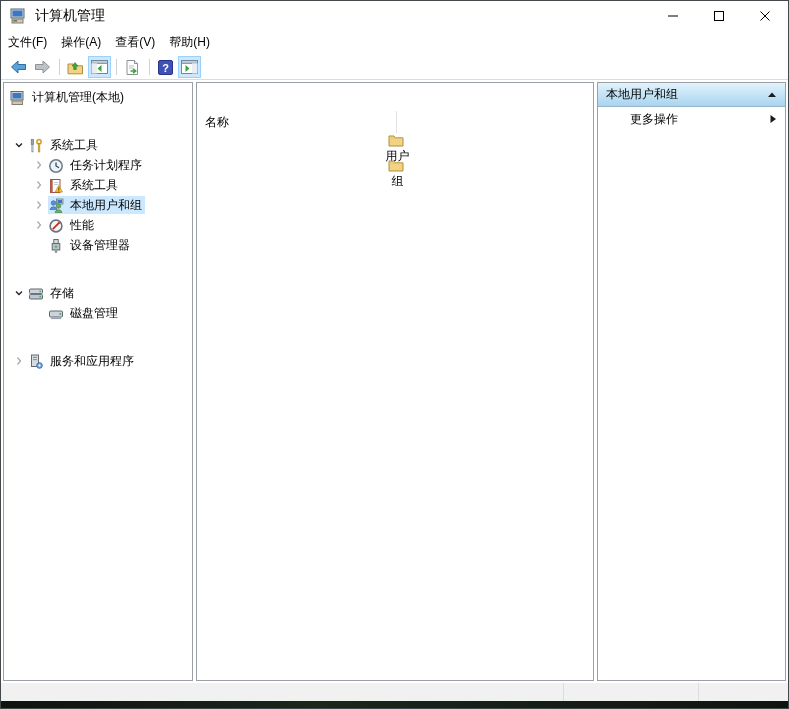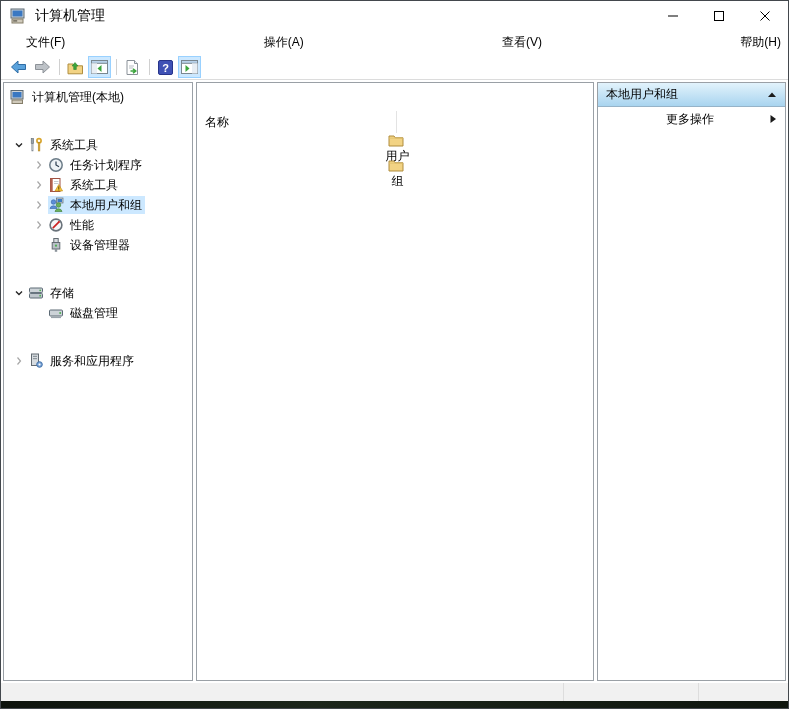--- a/index.html
+++ b/index.html
@@ -17,21 +17,21 @@
   
   .titlebar {
     height: 29px; background: #fff; display: flex; align-items: center;
     flex: 0 0 29px;
   }
   .titlebar .app-icon { margin: 0 8px 0 9px; width: 17px; height: 16px; }
   .titlebar .title { flex: 1; font-size: 14px; }
   .win-controls { display: flex; height: 100%; }
   .win-btn { width: 46px; height: 100%; display: flex; align-items: center; justify-content: center; background: #fff; border: none; }
   
-  .menubar { height: 25px; flex: 0 0 25px; display: flex; align-items: center; background: #fff; padding-left: 18px; justify-content: space-between; }
+  .menubar { height: 25px; flex: 0 0 25px; display: flex; align-items: center; background: #fff; padding-left: 0; }
   .menu-item { padding: 3px 7px; }
   
   .toolbar {
     height: 25px; flex: 0 0 25px; display: flex; align-items: center;
     background: #fff; border-bottom: 1px solid #dcdcdc; padding-left: 6px;
   }
   .tool-btn {
     width: 23px; height: 22px; display: flex; align-items: center; justify-content: center;
     background: transparent; border: 1px solid transparent; margin-right: 1px;
   }
@@ -45,21 +45,21 @@
   .panel.right { width: 189px; flex: 0 0 189px; display: flex; flex-direction: column; }
   
   .tree { padding-top: 4px; }
   .tree-row { height: 20px; display: flex; align-items: center; white-space: nowrap; }
   .tree-row.lvl0 { padding-left: 6px; }
   .tree-row.lvl1 { padding-left: 6px; margin-top: 28px; }
   .tree-row.lvl2 { padding-left: 26px; }
   .chev { width: 18px; height: 16px; flex: 0 0 18px; display: inline-flex; align-items: center; justify-content: center; }
   .chev.none svg { visibility: hidden; }
   .ticon { width: 18px; height: 16px; flex: 0 0 18px; display: inline-flex; align-items: center; }
-  .sel-wrap { display: inline-flex; align-items: center; height: 18px; padding: 0 3px 0 0; }
+  .sel-wrap { display: inline-flex; align-items: flex-end; height: 18px; padding: 0 3px 0 0; }
   .tree-row.selected .sel-wrap { background: #cce8ff; }
   .tlabel { padding-left: 4px; }
   
   .list-header { height: 22px; display: flex; align-items: center; margin-top: 28px; }
   .list-header .col { width: 200px; height: 100%; display: flex; align-items: center; padding-left: 8px; border-right: 1px solid #e3e3e3; }
   .list-row { height: 25px; display: flex; align-items: center; padding-left: 5px; flex-direction: column; }
   .list-row .licon { width: 20px; display: inline-flex; align-items: center; }
   
   .actions-header {
     height: 22px; flex: 0 0 22px; display: flex; align-items: center;
@@ -67,21 +67,21 @@
     background: linear-gradient(#fbfbfb, #ececec);
     border-bottom: 1px solid #9aa0a6;
   }
   .action-group-bar {
     height: 24px; display: flex; align-items: center; padding: 0 8px;
     background: linear-gradient(#e2f3fc, #a9d4ef);
     border-bottom: 1px solid #96b3c8;
   }
   .action-group-bar .glabel { flex: 1; }
   .action-item { height: 24px; display: flex; align-items: center; padding: 0 8px 0 32px; background: #fff; }
-  .action-item .alabel { flex: 1; margin-left: 36px; }
+  .action-item .alabel { flex: 1; }
   
   .statusbar { height: 18px; flex: 0 0 18px; background: #f1f1f1; display: flex; }
   .status-seg { border-right: 1px solid #dddddd; height: 100%; }
   .status-seg.s1 { width: 563px; }
   .status-seg.s2 { width: 135px; }
   .status-seg.s3 { flex: 1; border-right: none; }
   .desktop-strip { height: 7px; flex: 0 0 7px; background: linear-gradient(90deg, #0d130d, #1c261b 40%, #0e150e); }
   svg { display: block; }
 </style>
 </head>

